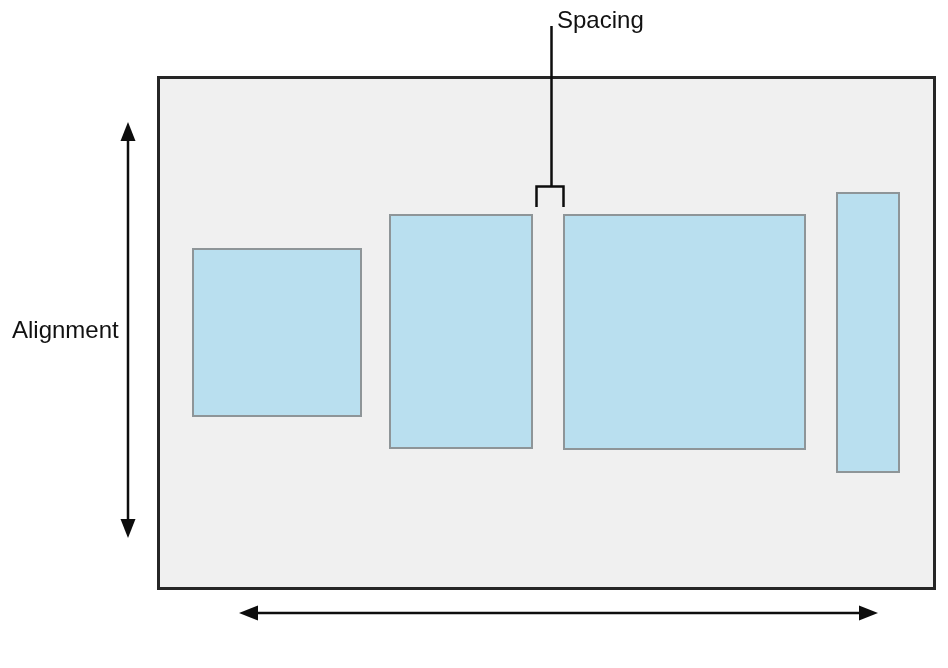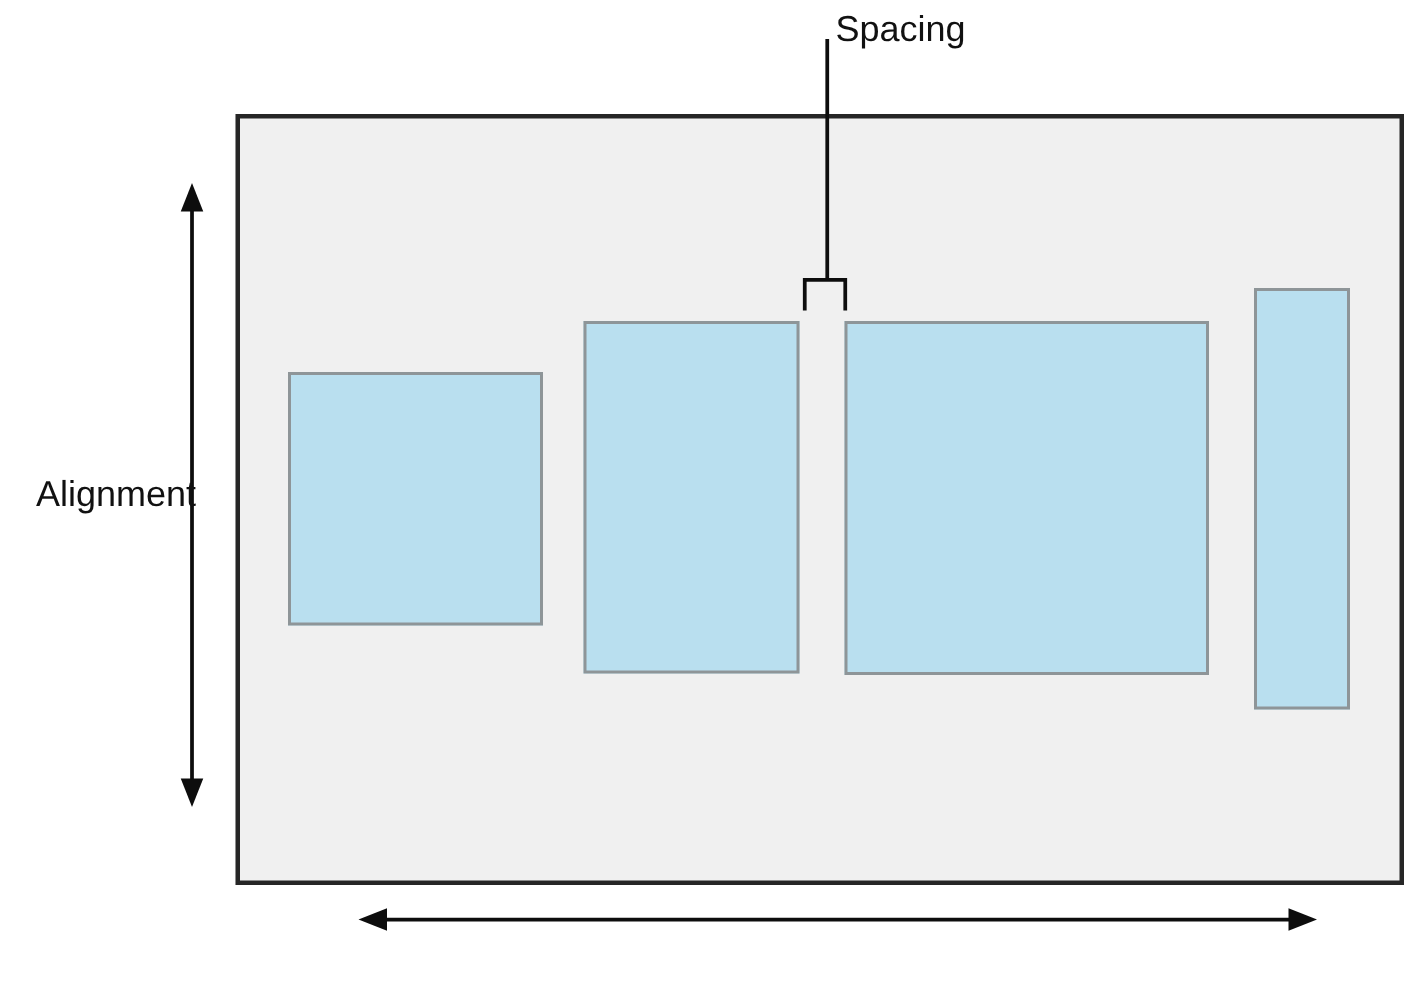--- a/index.html
+++ b/index.html
@@ -46,21 +46,21 @@
     pointer-events: none;
   }
   .label {
     position: absolute;
     font-size: 24px;
     line-height: 1.1;
     color: var(--text);
     white-space: nowrap;
   }
   .label-spacing { left: 557px; top: 7px; }
-  .label-alignment { left: 24px; top: 317px; }
+  .label-alignment { left: 12px; top: 317px; }
   .label-distribution { left: 420px; top: 623px; width: 260px; text-align: center; white-space: normal; }
 </style>
 </head>
 <body>
 
 <div class="stage">
 
   <div class="frame"></div>
 
   <div id="boxes">

